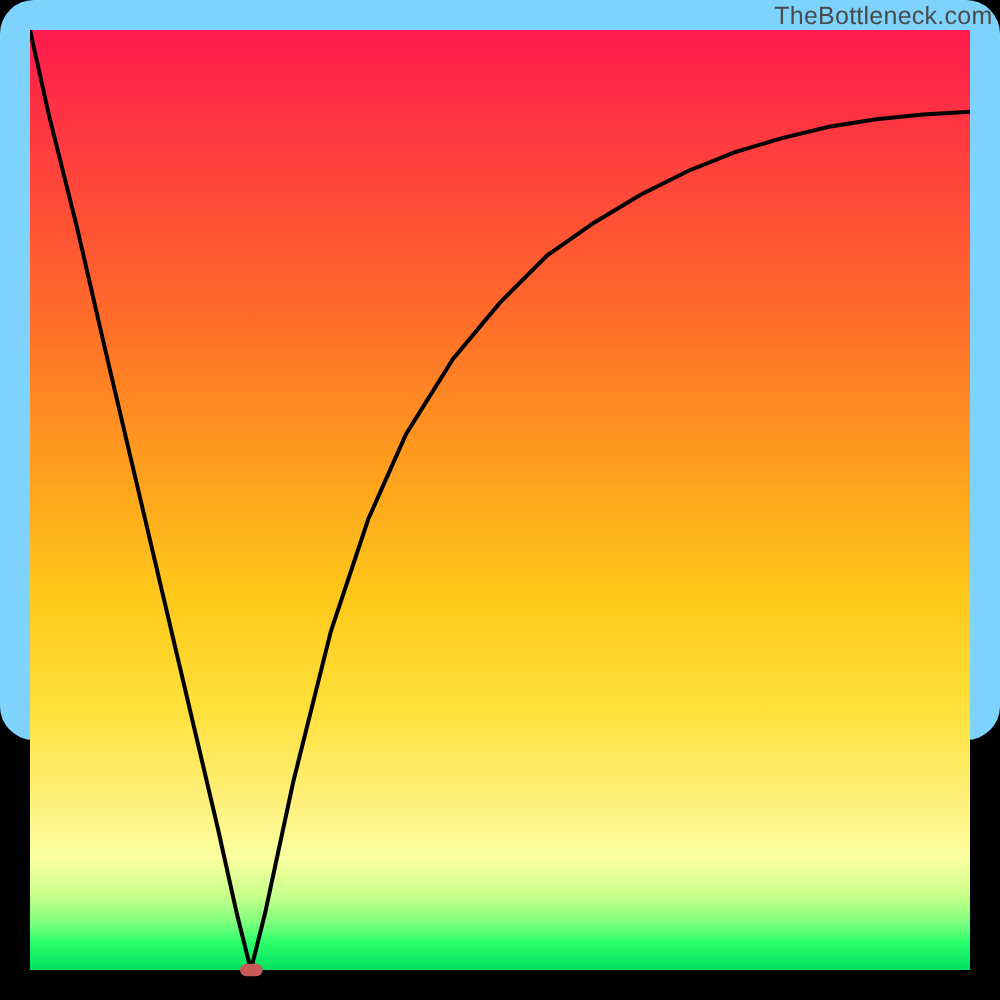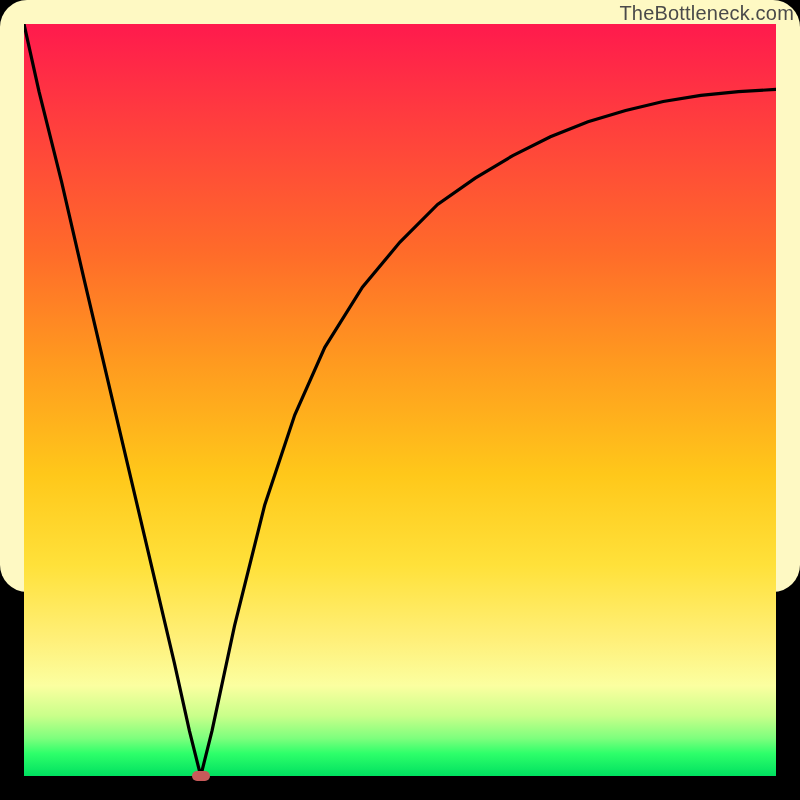--- a/index.html
+++ b/index.html
@@ -8,21 +8,21 @@
     width: 800px;
     height: 800px;
     overflow: hidden;
     font-family: Arial, Helvetica, sans-serif;
     background: #000;
   }
   .frame {
     position: relative;
     width: 800px;
     height: 592px;
-    background: #fef9c3;
+    background: #7dd3fc;
     border-radius: 27px;
   }
   .plot-area {
     position: absolute;
     left: 24px;
     top: 24px;
     width: 752px;
     height: 752px;
     
     background: linear-gradient(to bottom,

